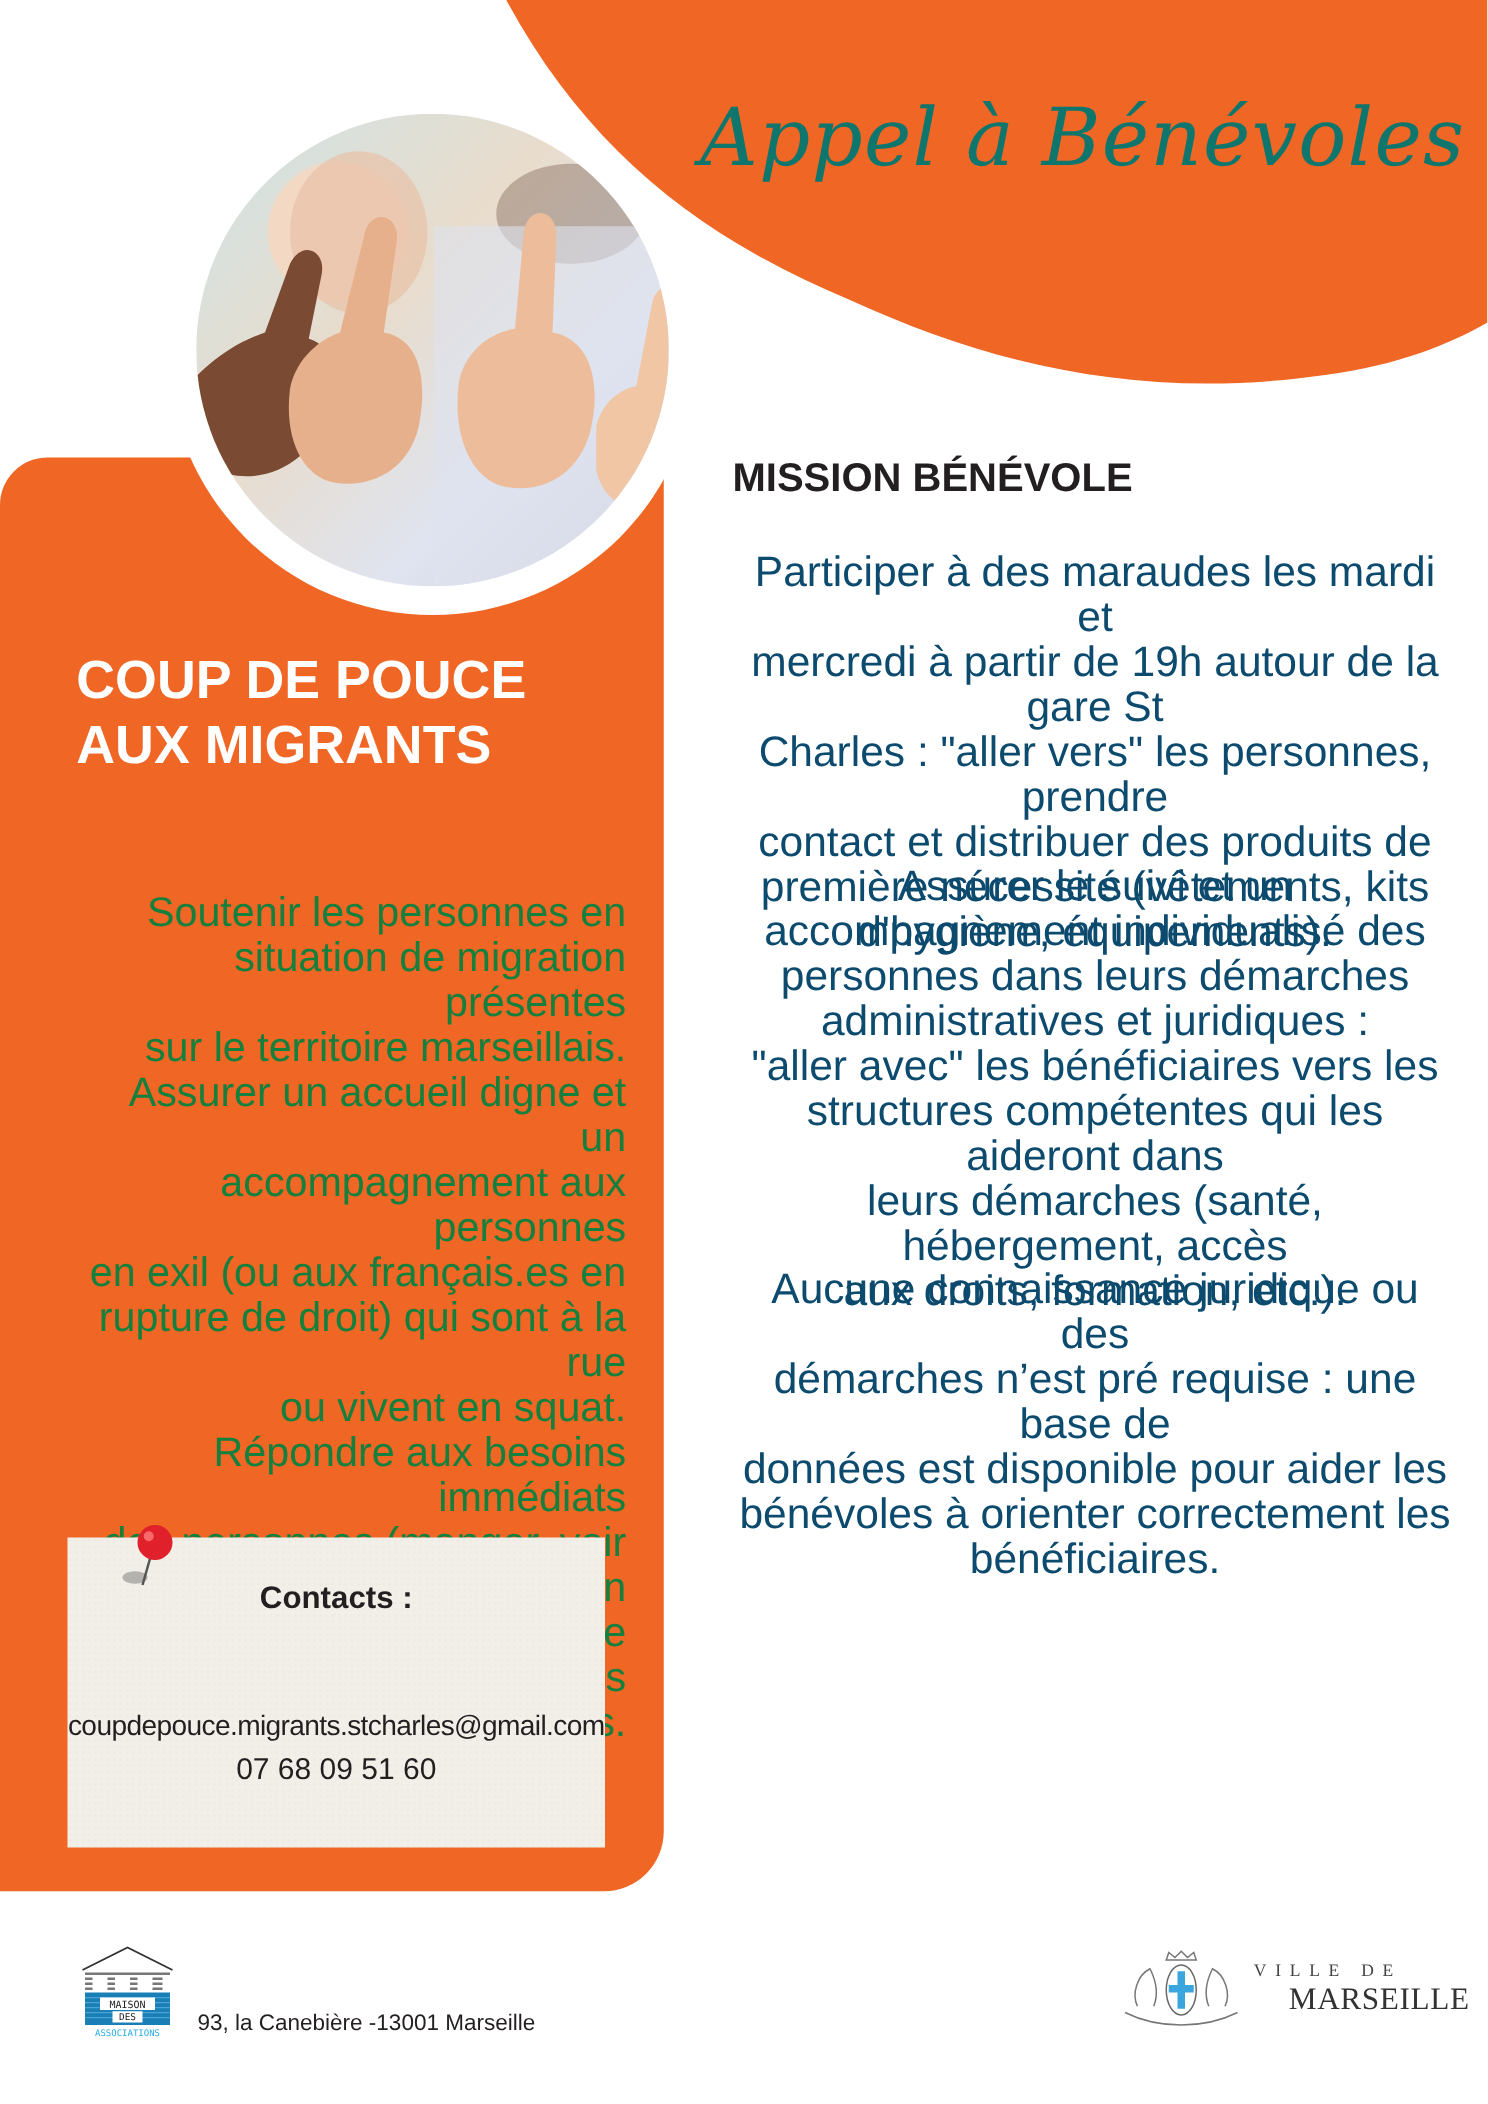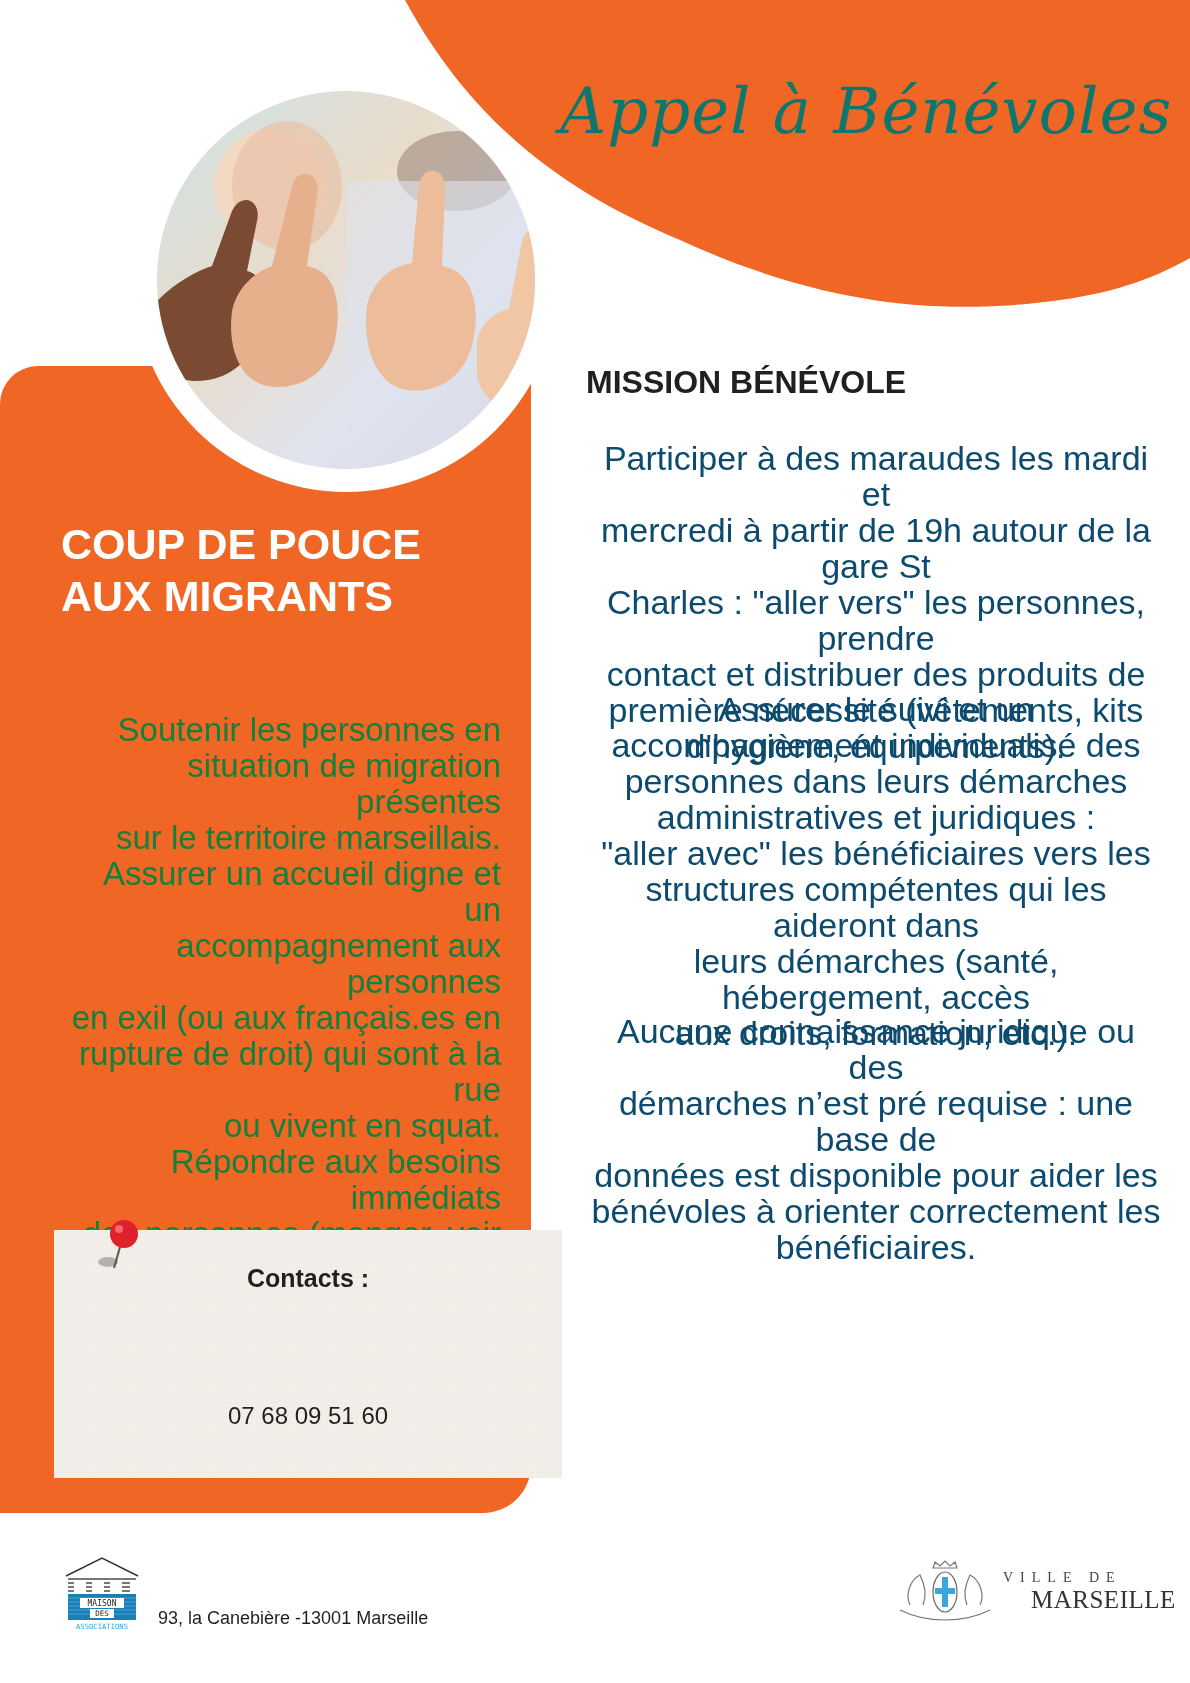--- a/index.html
+++ b/index.html
@@ -32,21 +32,21 @@
   .left-heading {
     position: absolute; left: 61px; top: 518px; width: 440px;
     color: #ffffff; font-weight: bold; font-size: 43px; line-height: 52px;
   }
   .left-body {
     position: absolute; left: 61px; top: 712px; width: 440px;
     color: #15803d; font-size: 33px; line-height: 36px; white-space: pre-line; text-align: right;
   }
 
   .card {
-    position: absolute; left: 54px; top: 1230px; width: 508px; height: 248px;
+    position: absolute; left: 54px; top: 1230px; width: 430px; height: 248px;
     background: #f2efe9;
     background-image: radial-gradient(rgba(0,0,0,0.025) 1px, transparent 1px);
     background-size: 5px 5px;
     text-align: center; color: #231f20;
   }
   .pin { position: absolute; left: 40px; top: -12px; width: 50px; height: 60px; }
   .card-label { position: absolute; left: 0; right: 0; top: 34px; font-weight: bold; font-size: 25px; }
   .card-name  { position: absolute; left: 0; right: 0; top: 68px; font-size: 24px; }
   .card-email { position: absolute; left: 0; right: 0; top: 138px; font-size: 22.5px; letter-spacing: -0.5px; }
   .card-phone { position: absolute; left: 0; right: 0; top: 172px; font-size: 24px; }
@@ -118,20 +118,21 @@
 structures compétentes.</div>
 
 <div class="card">
   <svg class="pin" viewBox="0 0 50 60">
     <ellipse cx="14" cy="44" rx="10" ry="5" fill="rgba(0,0,0,0.25)"></ellipse>
     <line x1="28" y1="22" x2="20" y2="50" stroke="#555" stroke-width="2"></line>
     <circle cx="30" cy="16" r="14" fill="#e0202a"></circle>
     <circle cx="25" cy="11" r="4" fill="#ff7b7b" opacity="0.8"></circle>
   </svg>
   <div class="card-label">Contacts :</div>
+  <div class="card-email">coupdepouce.migrants.stcharles@gmail.com</div>
   <div class="card-phone">07 68 09 51 60</div>
 </div>
 
 <div class="mission-heading">MISSION BÉNÉVOLE</div>
 <div class="mission-p" style="top:440px;">Participer à des maraudes les mardi et
 mercredi à partir de 19h autour de la gare St
 Charles : "aller vers" les personnes, prendre
 contact et distribuer des produits de
 première nécessité (vêtements, kits
 d'hygiène, équipements).</div>

